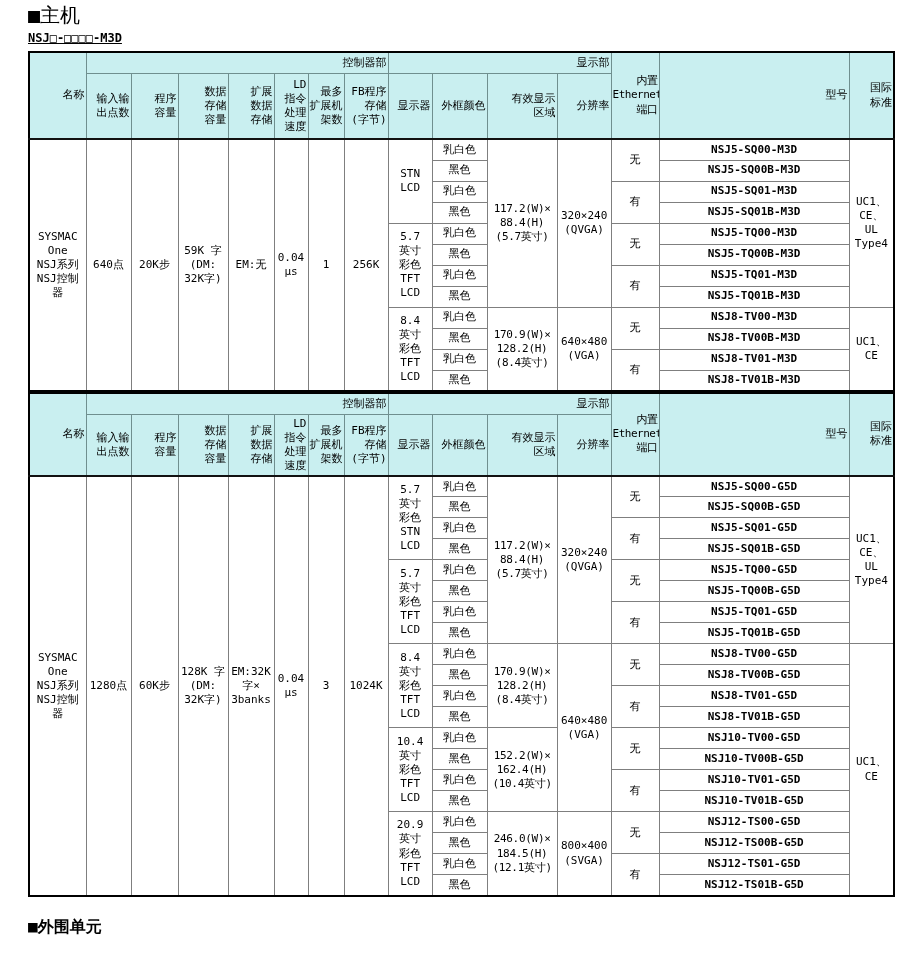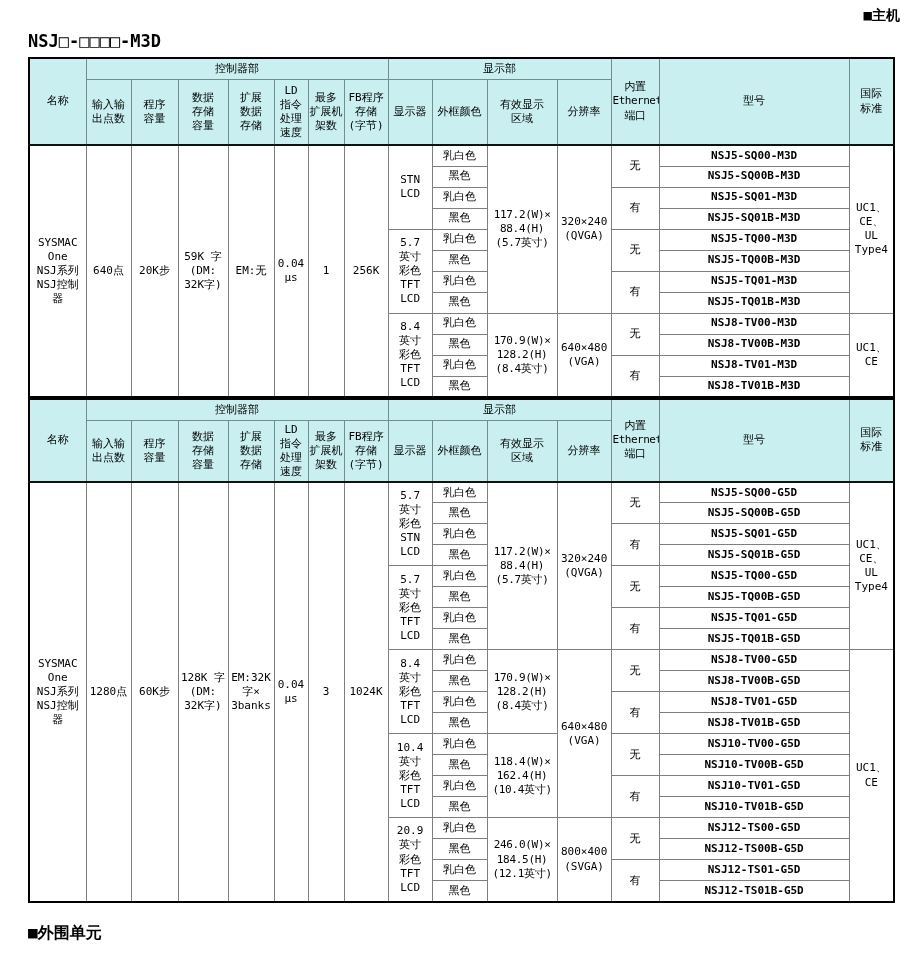--- a/index.html
+++ b/index.html
@@ -1,23 +1,23 @@
 <!DOCTYPE html>
 <html><head>
 <meta charset="utf-8">
 <style>
   html,body{margin:0;padding:0;width:900px;height:963px;overflow:hidden;background:#ffffff;}
   body{font-family:"DejaVu Sans Mono","DejaVu Sans","Liberation Sans",sans-serif;color:#000;}
   .page{padding:6px 0 0 28px;}
-  .sec-title{font-size:14px;font-weight:bold;line-height:19px;white-space:pre-line;text-align:right;}
-  .subtitle{font-size:17px;font-weight:bold;margin:6px 0 6px 0;white-space:pre-line;}
+  .sec-title{font-size:20px;font-weight:normal;line-height:19px;white-space:pre-line;}
+  .subtitle{font-size:12px;font-weight:bold;margin:6px 0 6px 0;white-space:pre-line;text-decoration:underline;}
   .subtitle.sub2{margin-top:12px;}
   table.spec{border-collapse:collapse;table-layout:fixed;width:865px;border:2px solid #000;background:#fff;}
   .spec th,.spec td{border:1px solid #7f7f7f;font-size:11px;line-height:1.28;white-space:pre-line;overflow:hidden;padding:0 2px;vertical-align:middle;text-align:center;}
-  .spec th{background:#c9eff0;font-weight:normal;border-color:#6f8f8f;padding:2px 1px;}
+  .spec th{background:#c9eff0;font-weight:normal;border-color:#6f8f8f;padding:2px 1px;text-align:right;}
   .spec thead tr.h1{height:21px;}
   .t1 thead tr.h2{height:66px;}
   .t2 thead tr.h2{height:59px;}
   .spec thead tr.h2 th{border-bottom:2px solid #111;}
   .spec thead tr.h1 th[rowspan]{border-bottom:2px solid #111;}
   .spec tbody tr{height:21px;}
   .l{text-align:left;padding-left:4px;}
   .model{font-weight:bold;text-align:left;padding-left:6px;margin-top:21px;}
   .area{text-align:left;padding-left:4px;letter-spacing:-0.3px;margin-top:8px;}
   .low{vertical-align:bottom;padding-bottom:8px;}
@@ -351,21 +351,21 @@
         <td>黑色</td>
         <td class="model">NSJ8-TV01B-G5D</td>
       </tr>
       <tr>
         <td class="l" rowspan="4">10.4
 英寸
 彩色
 TFT
 LCD</td>
         <td>乳白色</td>
-        <td class="area" rowspan="4">118.4(W)×
+        <td class="area" rowspan="4">152.2(W)×
 162.4(H)
 (10.4英寸)</td>
         <td rowspan="2">无</td>
         <td class="model">NSJ10-TV00-G5D</td>
       </tr>
       <tr>
         <td>黑色</td>
         <td class="model">NSJ10-TV00B-G5D</td>
       </tr>
       <tr>

